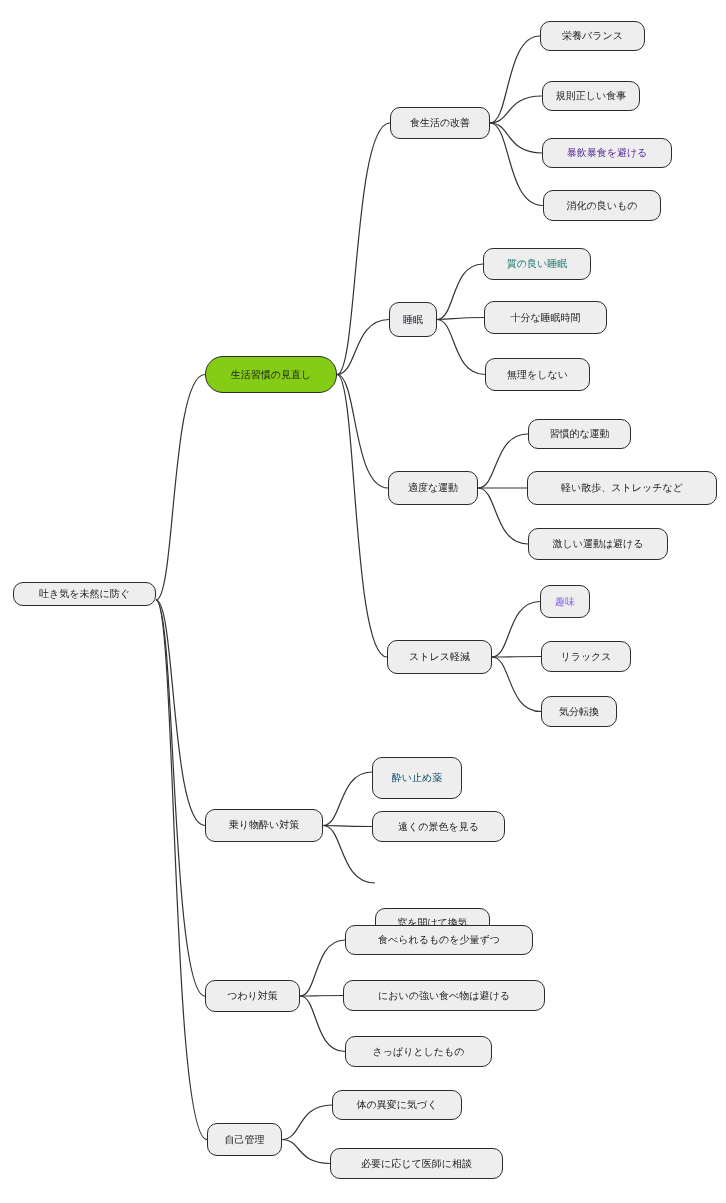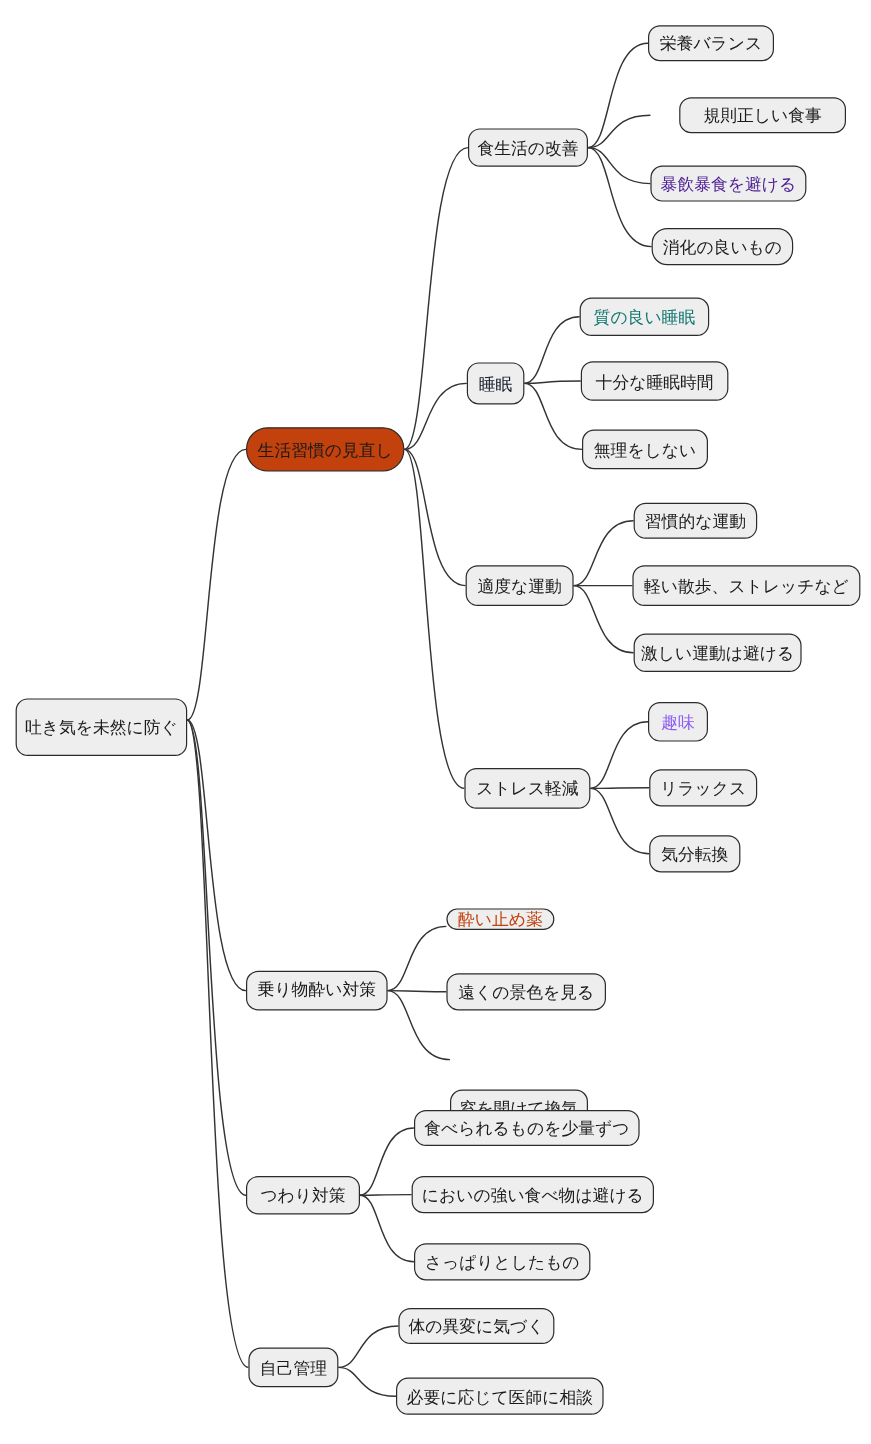--- a/index.html
+++ b/index.html
@@ -23,21 +23,21 @@
   }
   .node {
     position: absolute;
     box-sizing: border-box;
     display: flex;
     align-items: center;
     justify-content: center;
     background: #eeeeee;
     border: 1.5px solid #2b2b2b;
     border-radius: 10px;
-    font-size: 14px;
+    font-size: 10px;
     color: #1a1a1a;
     white-space: nowrap;
     line-height: 1;
     cursor: default;
   }
 </style>
 </head>
 <body>
 
 <div id="mindmap-canvas">
@@ -66,43 +66,43 @@
       <path d="M 323 825.5 C 342.6 825.5, 337.7 772, 372 772" fill="none" stroke="#333333" stroke-width="1.2"></path>
       <path d="M 323 825.5 C 342.6 825.5, 337.7 826.5, 372 826.5" fill="none" stroke="#333333" stroke-width="1.2"></path>
       <path d="M 323 825.5 C 343.8 825.5, 338.6 883, 375 883" fill="none" stroke="#333333" stroke-width="1.2"></path>
       <path d="M 300 996 C 318 996, 313.5 940, 345 940" fill="none" stroke="#333333" stroke-width="1.2"></path>
       <path d="M 300 996 C 317.2 996, 312.9 995.5, 343 995.5" fill="none" stroke="#333333" stroke-width="1.2"></path>
       <path d="M 300 996 C 318 996, 313.5 1051.5, 345 1051.5" fill="none" stroke="#333333" stroke-width="1.2"></path>
       <path d="M 282 1139.5 C 302 1139.5, 297 1105, 332 1105" fill="none" stroke="#333333" stroke-width="1.2"></path>
       <path d="M 282 1139.5 C 301.2 1139.5, 296.4 1163.5, 330 1163.5" fill="none" stroke="#333333" stroke-width="1.2"></path>
     </svg>
 
-<div class="node" style="left: 13px; top: 582px; width: 143px; height: 48px; background: rgb(238, 238, 238); border-color: rgb(43, 43, 43); color: rgb(26, 26, 26);">吐き気を未然に防ぐ</div>
-    <div class="node" style="left: 205px; top: 356px; width: 132px; height: 37px; background: #c2410c; border-color: rgb(43, 43, 43); color: rgb(26, 26, 26); border-radius: 18px;">生活習慣の見直し</div>
+<div class="node" style="left: 13px; top: 582px; width: 143px; height: 24px; background: rgb(238, 238, 238); border-color: rgb(43, 43, 43); color: rgb(26, 26, 26);">吐き気を未然に防ぐ</div>
+    <div class="node" style="left: 205px; top: 356px; width: 132px; height: 37px; background: #84cc16; border-color: rgb(43, 43, 43); color: rgb(26, 26, 26); border-radius: 18px;">生活習慣の見直し</div>
     <div class="node" style="left: 205px; top: 809px; width: 118px; height: 33px; background: rgb(238, 238, 238); border-color: rgb(43, 43, 43); color: rgb(26, 26, 26); font-family: Liberation Mono, monospace;">乗り物酔い対策</div>
     <div class="node" style="left: 205px; top: 980px; width: 95px; height: 32px; background: rgb(238, 238, 238); border-color: rgb(43, 43, 43); color: rgb(26, 26, 26);">つわり対策</div>
     <div class="node" style="left: 207px; top: 1123px; width: 75px; height: 33px; background: rgb(238, 238, 238); border-color: rgb(43, 43, 43); color: rgb(26, 26, 26);">自己管理</div>
     <div class="node" style="left: 390px; top: 107px; width: 100px; height: 32px; background: rgb(238, 238, 238); border-color: rgb(43, 43, 43); color: rgb(26, 26, 26);">食生活の改善</div>
     <div class="node" style="left: 389px; top: 302px; width: 48px; height: 35px; background: rgb(238, 238, 238); border-color: rgb(43, 43, 43); color: #0f172a;">睡眠</div>
     <div class="node" style="left: 388px; top: 471px; width: 90px; height: 34px; background: rgb(238, 238, 238); border-color: rgb(43, 43, 43); color: rgb(26, 26, 26);">適度な運動</div>
     <div class="node" style="left: 387px; top: 640px; width: 105px; height: 34px; background: rgb(238, 238, 238); border-color: rgb(43, 43, 43); color: rgb(26, 26, 26);">ストレス軽減</div>
     <div class="node" style="left: 540px; top: 21px; width: 105px; height: 30px; background: rgb(238, 238, 238); border-color: rgb(43, 43, 43); color: rgb(26, 26, 26);">栄養バランス</div>
-    <div class="node" style="left: 542px; top: 81px; width: 139px; height: 30px; background: rgb(238, 238, 238); border-color: rgb(43, 43, 43); color: rgb(26, 26, 26); margin-left: 24px;">規則正しい食事</div>
+    <div class="node" style="left: 542px; top: 81px; width: 98px; height: 30px; background: rgb(238, 238, 238); border-color: rgb(43, 43, 43); color: rgb(26, 26, 26);">規則正しい食事</div>
     <div class="node" style="left: 542px; top: 138px; width: 130px; height: 30px; background: rgb(238, 238, 238); border-color: rgb(43, 43, 43); color: #4c1d95;">暴飲暴食を避ける</div>
-    <div class="node" style="left: 543px; top: 190px; width: 118px; height: 31px; background: rgb(238, 238, 238); border-color: rgb(43, 43, 43); color: rgb(26, 26, 26); border-radius: 13px;">消化の良いもの</div>
+    <div class="node" style="left: 543px; top: 190px; width: 118px; height: 31px; background: rgb(238, 238, 238); border-color: rgb(43, 43, 43); color: rgb(26, 26, 26);">消化の良いもの</div>
     <div class="node" style="left: 483px; top: 248px; width: 108px; height: 32px; background: rgb(238, 238, 238); border-color: rgb(43, 43, 43); color: #0f766e;">質の良い睡眠</div>
     <div class="node" style="left: 484px; top: 301px; width: 123px; height: 33px; background: rgb(238, 238, 238); border-color: rgb(43, 43, 43); color: rgb(26, 26, 26);">十分な睡眠時間</div>
     <div class="node" style="left: 485px; top: 358px; width: 105px; height: 33px; background: rgb(238, 238, 238); border-color: rgb(43, 43, 43); color: rgb(26, 26, 26);">無理をしない</div>
     <div class="node" style="left: 528px; top: 419px; width: 103px; height: 30px; background: rgb(238, 238, 238); border-color: rgb(43, 43, 43); color: rgb(26, 26, 26);">習慣的な運動</div>
     <div class="node" style="left: 527px; top: 471px; width: 190px; height: 34px; background: rgb(238, 238, 238); border-color: rgb(43, 43, 43); color: rgb(26, 26, 26);">軽い散歩、ストレッチなど</div>
     <div class="node" style="left: 528px; top: 528px; width: 140px; height: 32px; background: rgb(238, 238, 238); border-color: rgb(43, 43, 43); color: rgb(26, 26, 26);">激しい運動は避ける</div>
     <div class="node" style="left: 540px; top: 585px; width: 50px; height: 33px; background: rgb(238, 238, 238); border-color: rgb(43, 43, 43); color: #8b5cf6;">趣味</div>
     <div class="node" style="left: 541px; top: 641px; width: 90px; height: 31px; background: rgb(238, 238, 238); border-color: rgb(43, 43, 43); color: rgb(26, 26, 26);">リラックス</div>
     <div class="node" style="left: 541px; top: 696px; width: 76px; height: 31px; background: rgb(238, 238, 238); border-color: rgb(43, 43, 43); color: rgb(26, 26, 26);">気分転換</div>
-    <div class="node" style="left: 372px; top: 757px; width: 90px; height: 18px; background: rgb(238, 238, 238); border-color: rgb(43, 43, 43); color: #c2410c;">酔い止め薬</div>
+    <div class="node" style="left: 372px; top: 757px; width: 90px; height: 42px; background: rgb(238, 238, 238); border-color: rgb(43, 43, 43); color: #0c4a6e;">酔い止め薬</div>
     <div class="node" style="left: 372px; top: 811px; width: 133px; height: 31px; background: rgb(238, 238, 238); border-color: rgb(43, 43, 43); color: rgb(26, 26, 26);">遠くの景色を見る</div>
     <div class="node" style="left: 375px; top: 868px; width: 115px; height: 30px; background: rgb(238, 238, 238); border-color: rgb(43, 43, 43); color: rgb(26, 26, 26); margin-top: 40px;">窓を開けて換気</div>
     <div class="node" style="left: 345px; top: 925px; width: 188px; height: 30px; background: rgb(238, 238, 238); border-color: rgb(43, 43, 43); color: rgb(26, 26, 26);">食べられるものを少量ずつ</div>
     <div class="node" style="left: 343px; top: 980px; width: 202px; height: 31px; background: rgb(238, 238, 238); border-color: rgb(43, 43, 43); color: rgb(26, 26, 26);">においの強い食べ物は避ける</div>
     <div class="node" style="left: 345px; top: 1036px; width: 147px; height: 31px; background: rgb(238, 238, 238); border-color: rgb(43, 43, 43); color: rgb(26, 26, 26);">さっぱりとしたもの</div>
     <div class="node" style="left: 332px; top: 1090px; width: 130px; height: 30px; background: rgb(238, 238, 238); border-color: rgb(43, 43, 43); color: rgb(26, 26, 26);">体の異変に気づく</div>
     <div class="node" style="left: 330px; top: 1148px; width: 173px; height: 31px; background: rgb(238, 238, 238); border-color: rgb(43, 43, 43); color: rgb(26, 26, 26);">必要に応じて医師に相談</div>
   </div>
 
 </body></html>

